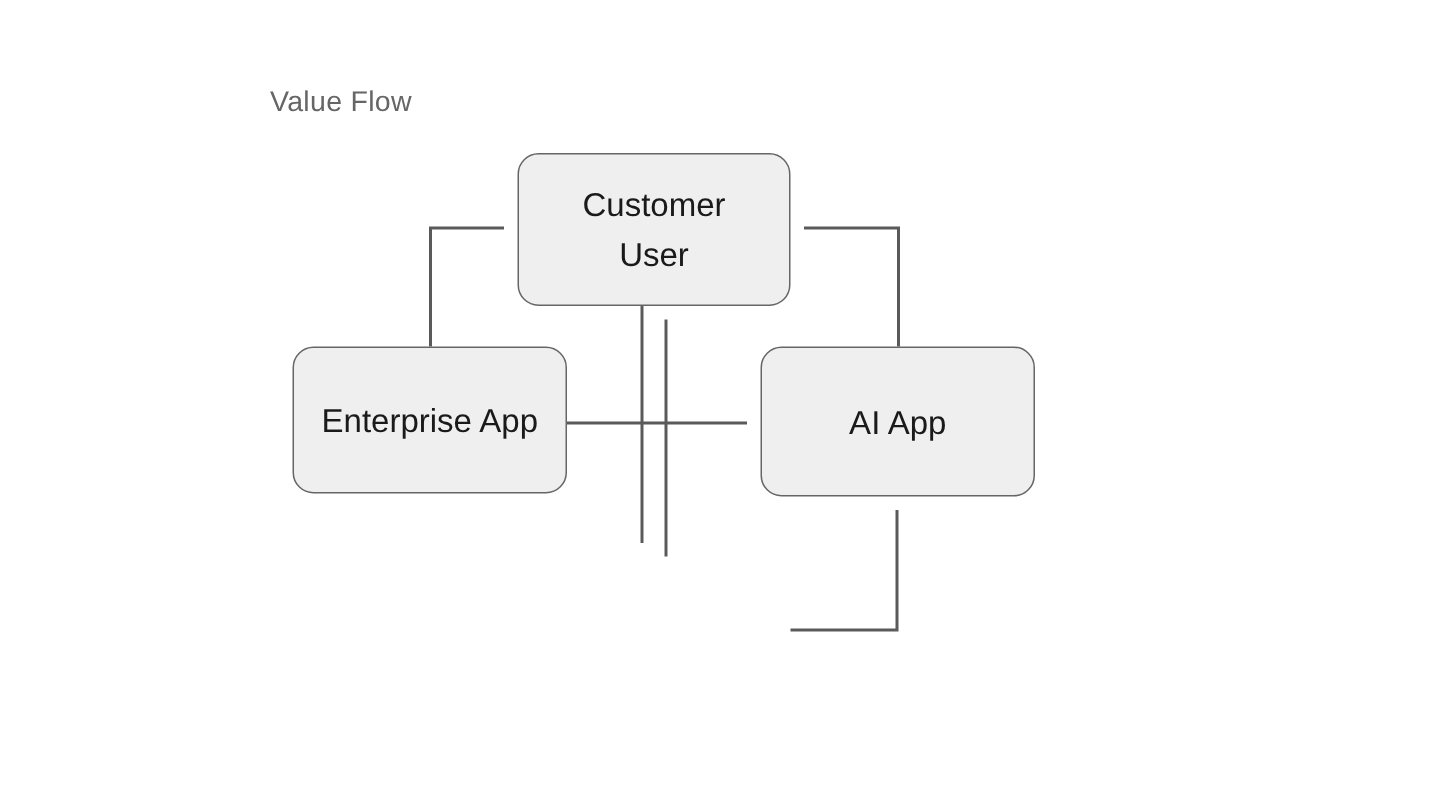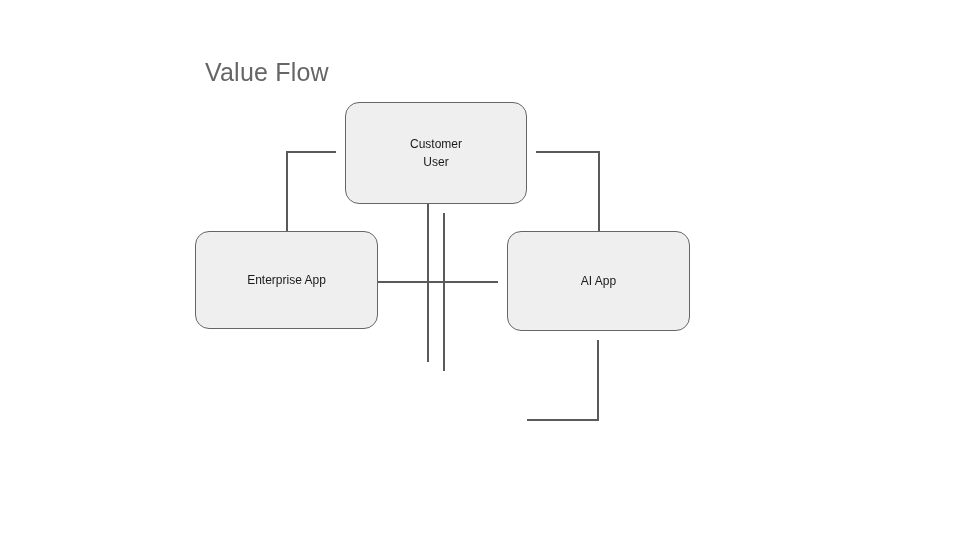--- a/index.html
+++ b/index.html
@@ -17,38 +17,37 @@
   #canvas {
     position: relative;
     width: 960px;
     height: 540px;
     background: #ffffff;
   }
   #diagram-title {
     position: absolute;
     left: 180px;
     top: 58px;
-    font-size: 25px;
+    font-size: 19px;
     color: #666666;
     letter-spacing: 0.2px;
     white-space: nowrap;
-    margin-left: 25px;
   }
   .node {
     position: absolute;
     box-sizing: border-box;
     background: #efefef;
     border: 1.4px solid #666666;
     border-radius: 14px;
     display: flex;
     align-items: center;
     justify-content: center;
     text-align: center;
     color: #1a1a1a;
-    font-size: 12px;
+    font-size: 22px;
     line-height: 1.5;
     z-index: 3;
   }
   .node-label {
     white-space: pre-line;
     padding: 0 8px;
   }
   #node-customer-user {
     left: 345px;
     top: 102px;

